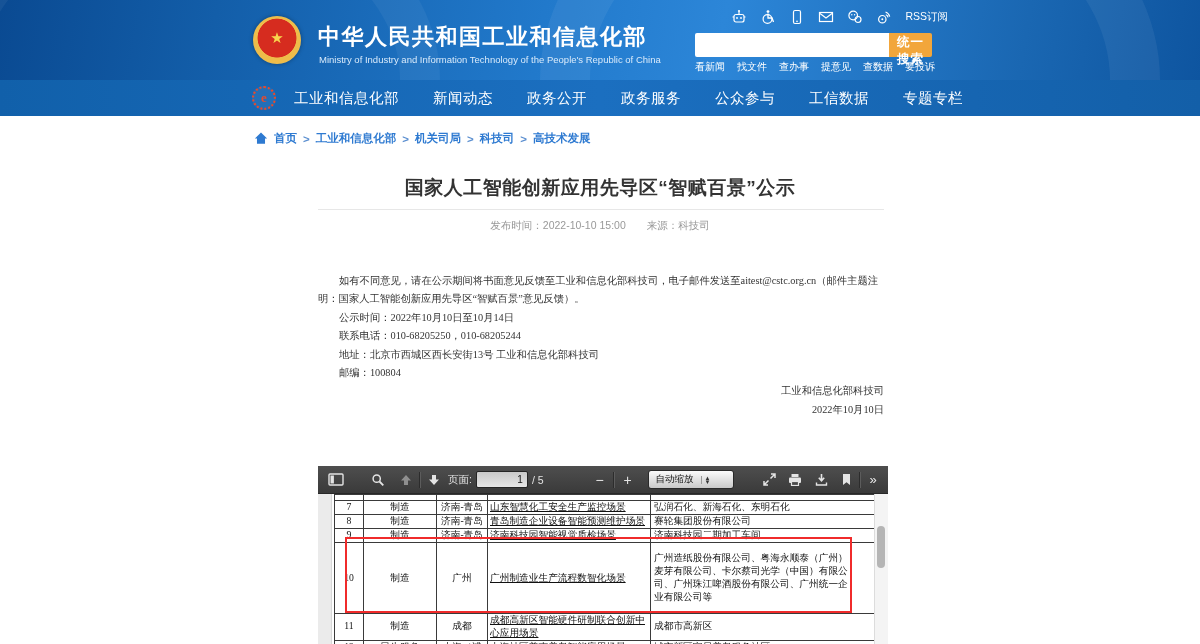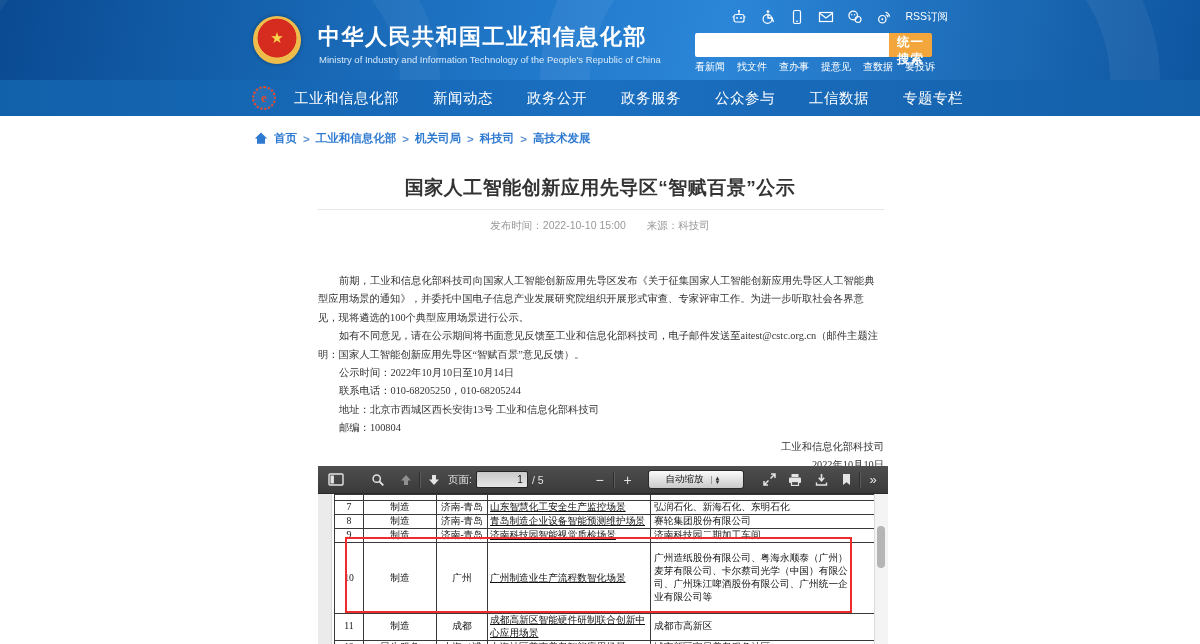--- a/index.html
+++ b/index.html
@@ -54,21 +54,21 @@
   .pdf{position:absolute;left:318px;top:466px;width:570px;height:178px;overflow:hidden;background:#ebebeb;}
   .pdf-toolbar{position:relative;height:27px;background:linear-gradient(#4e4e4e,#3a3a3a);
     display:flex;align-items:center;border-bottom:1px solid #282828;color:#e4e4e4;}
   .tbtn{display:inline-flex;align-items:center;justify-content:center;width:20px;height:20px;cursor:pointer;border-radius:2px;}
   .tsep{width:1px;height:16px;background:#2c2c2c;border-right:1px solid #5c5c5c;margin:0 3px;}
   .tlabel{font-size:10.5px;margin:0 4px;}
   .page-input{width:42px;height:15px;background:linear-gradient(#c9c9c9,#e6e6e6);border:1px solid #252525;border-radius:2px;
     font-size:10px;text-align:right;padding:0 4px;color:#111;}
   .zoom-select{margin-left:10px;height:17px;min-width:74px;background:linear-gradient(#fbfbfb,#c9c9c9);
     border:1px solid #2a2a2a;border-radius:3px;display:flex;align-items:center;color:#111;font-size:9.5px;
-    padding:0 3px 0 17px;cursor:pointer;gap:7px;}
+    padding:0 3px 0 7px;cursor:pointer;gap:7px;}
   .zoom-select .arrows{display:flex;flex-direction:column;line-height:4px;font-size:6px;color:#333;border-left:1px solid #9a9a9a;padding-left:3px;}
   .t-right{margin-left:auto;display:flex;align-items:center;}
   .more-btn{font-size:13px;color:#e8e8e8;width:18px;text-align:center;cursor:pointer;}
   .pdf-content{position:relative;height:151px;background:#ebebeb;}
   .pdf-page{position:absolute;left:13px;top:0;width:544px;height:151px;background:#fff;border-right:1px solid #c2c2c2;border-left:1px solid #d8d8d8;}
   .vscroll{position:absolute;right:0;top:0;width:13px;height:151px;background:#f4f4f4;border-left:1px solid #dcdcdc;}
   .vthumb{position:absolute;left:2px;top:32px;width:8px;height:42px;border-radius:5px;background:#b5b5b5;cursor:pointer;}
   
   .doc-table{position:absolute;left:2px;top:0;border-collapse:collapse;table-layout:fixed;width:505px;
     font-family:"Liberation Serif","DejaVu Serif",serif;font-size:9.7px;line-height:12.8px;color:#111;}
@@ -192,21 +192,20 @@
   </div>
 
   <div class="art-title">国家人工智能创新应用先导区“智赋百景”公示</div>
   <div class="divider"></div>
   <div class="meta">
     <span>发布时间：2022-10-10 15:00</span>
     <span>来源：科技司</span>
   </div>
 
   <div class="body-text">
-    <p>前期，工业和信息化部科技司向国家人工智能创新应用先导区发布《关于征集国家人工智能创新应用先导区人工智能典型应用场景的通知》，并委托中国电子信息产业发展研究院组织开展形式审查、专家评审工作。为进一步听取社会各界意见，现将遴选的100个典型应用场景进行公示。</p>
     <p>如有不同意见，请在公示期间将书面意见反馈至工业和信息化部科技司，电子邮件发送至aitest@cstc.org.cn（邮件主题注明：国家人工智能创新应用先导区“智赋百景”意见反馈）。</p>
     <p>公示时间：2022年10月10日至10月14日</p>
     <p>联系电话：010-68205250，010-68205244</p>
     <p>地址：北京市西城区西长安街13号 工业和信息化部科技司</p>
     <p>邮编：100804</p>
     <p class="sig">工业和信息化部科技司</p>
     <p class="sig">2022年10月10日</p>
   </div>
 
   <div class="pdf">

